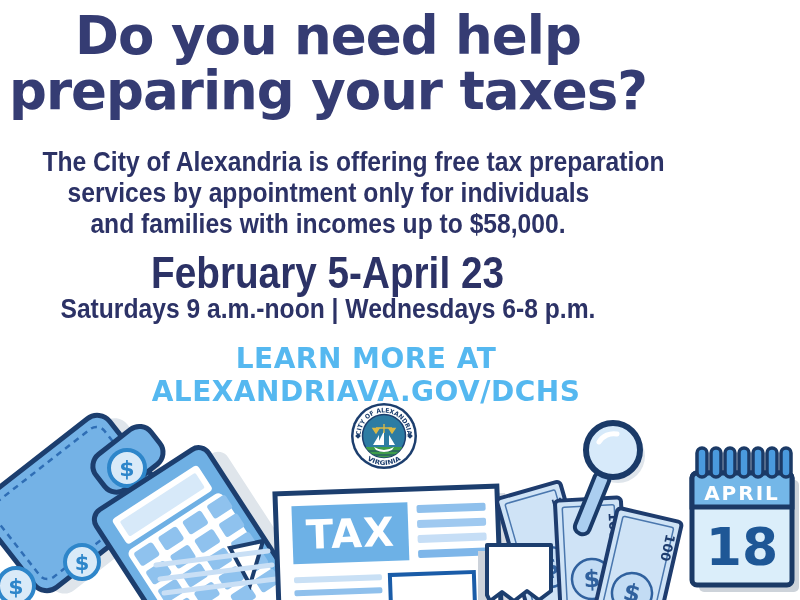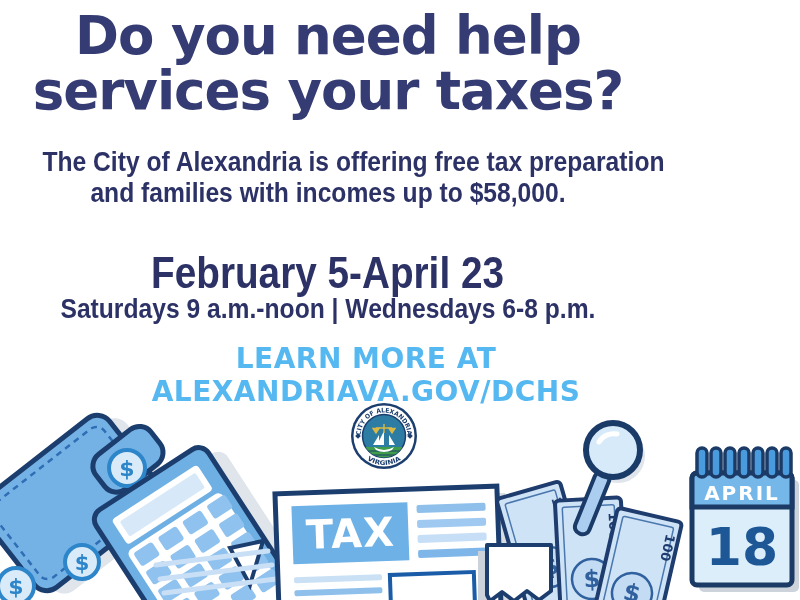--- a/index.html
+++ b/index.html
@@ -17,25 +17,26 @@
   .art{position:absolute;left:0;top:385px;width:800px;height:215px;}
   svg text{font-family:"DejaVu Sans","Liberation Sans",sans-serif;}
 </style>
 </head>
 <body>
 
 <div class="stage">
 
   <div class="center headline">
     <div>Do you need help</div>
-    <div>services your taxes?</div>
+    <div>preparing your taxes?</div>
   </div>
 
   <div class="center bodytext">
     <div><span>The City of Alexandria is offering free tax preparation</span></div>
+    <div><span>services by appointment only for individuals</span></div>
     <div><span>and families with incomes up to $58,000.</span></div>
   </div>
 
   <div class="center dateline date-range">
     <span>February 5-April 23</span>
   </div>
 
   <div class="center dateline schedule">
     <span>Saturdays 9 a.m.-noon | Wednesdays 6-8 p.m.</span>
   </div>

